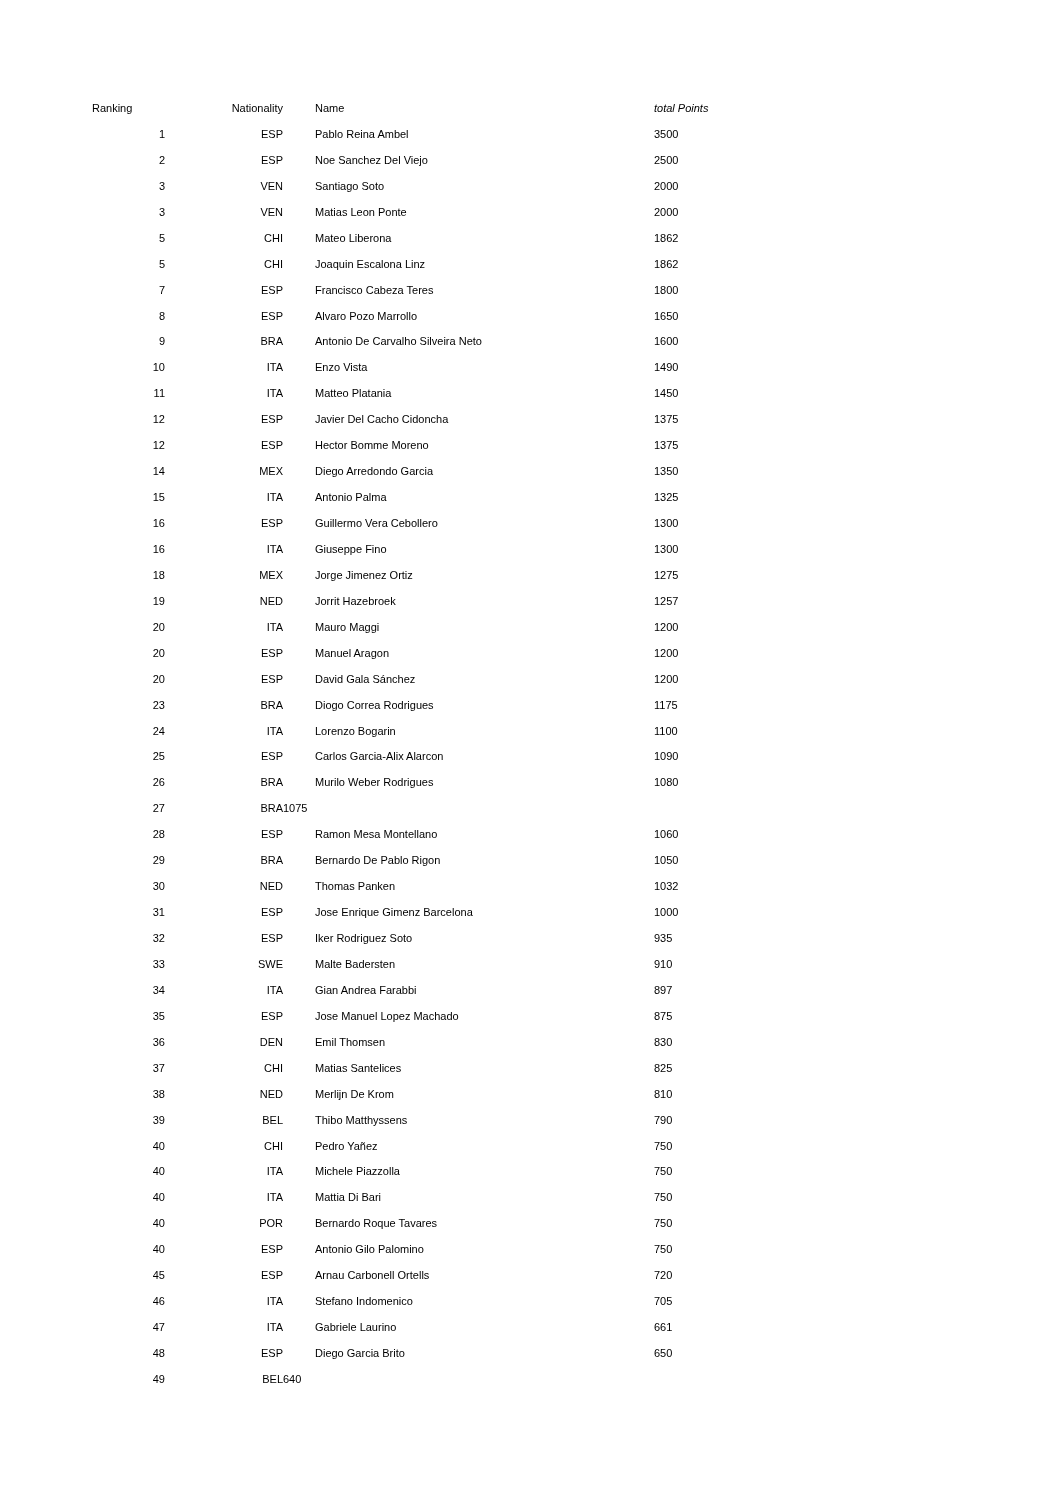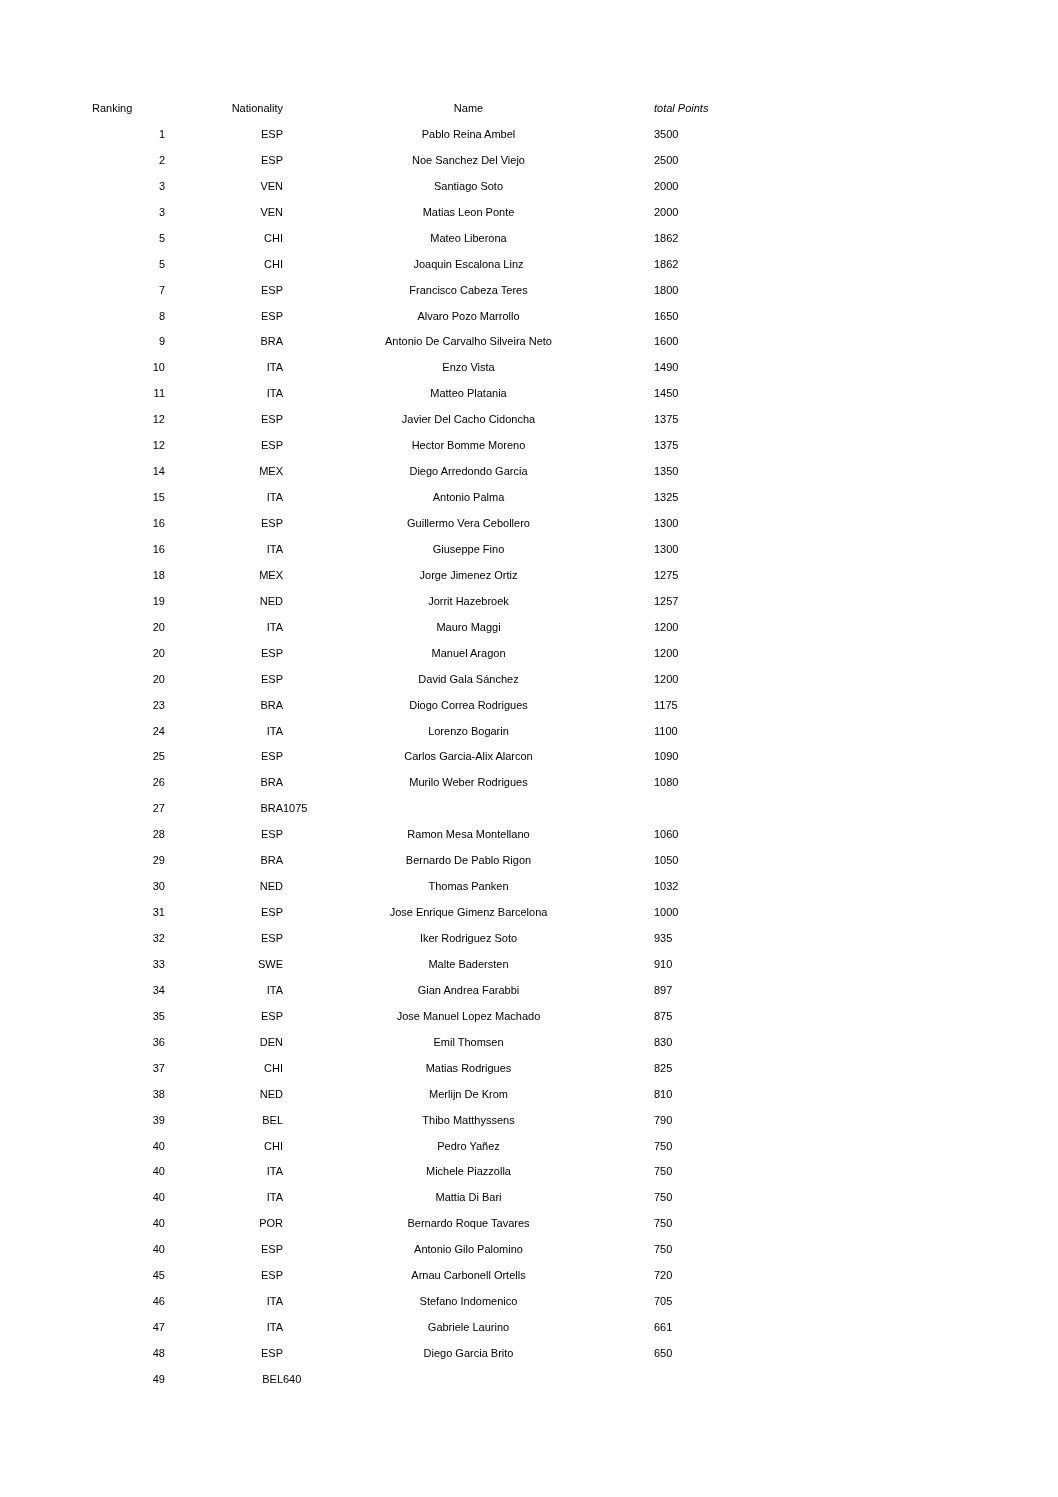--- a/index.html
+++ b/index.html
@@ -26,21 +26,21 @@
     line-height: 25.95px;
     font-size: 11px;
   }
   .cell {
     white-space: nowrap;
     overflow: visible;
   }
   .c-rank { text-align: right; padding-right: 8px; }
   .header .c-rank { text-align: left; padding-right: 0; }
   .c-nat  { text-align: right; }
-  .c-name { text-align: center; }
+  .c-name { text-align: left; margin-left: 32px; }
   .c-pts  { text-align: left; }
   .header .c-pts { text-align: left; font-style: italic; }
 </style>
 </head>
 <body>
 
 <div class="sheet">
   <div class="row header">
     <div class="cell c-rank">Ranking</div>
     <div class="cell c-nat">Nationality</div>
@@ -295,21 +295,21 @@
   <div class="row">
     <div class="cell c-rank">36</div>
     <div class="cell c-nat">DEN</div>
     <div class="cell c-name">Emil Thomsen</div>
     <div class="cell c-pts">830</div>
   </div>
 
   <div class="row">
     <div class="cell c-rank">37</div>
     <div class="cell c-nat">CHI</div>
-    <div class="cell c-name">Matias Rodrigues</div>
+    <div class="cell c-name">Matias Santelices</div>
     <div class="cell c-pts">825</div>
   </div>
 
   <div class="row">
     <div class="cell c-rank">38</div>
     <div class="cell c-nat">NED</div>
     <div class="cell c-name">Merlijn De Krom</div>
     <div class="cell c-pts">810</div>
   </div>
 

